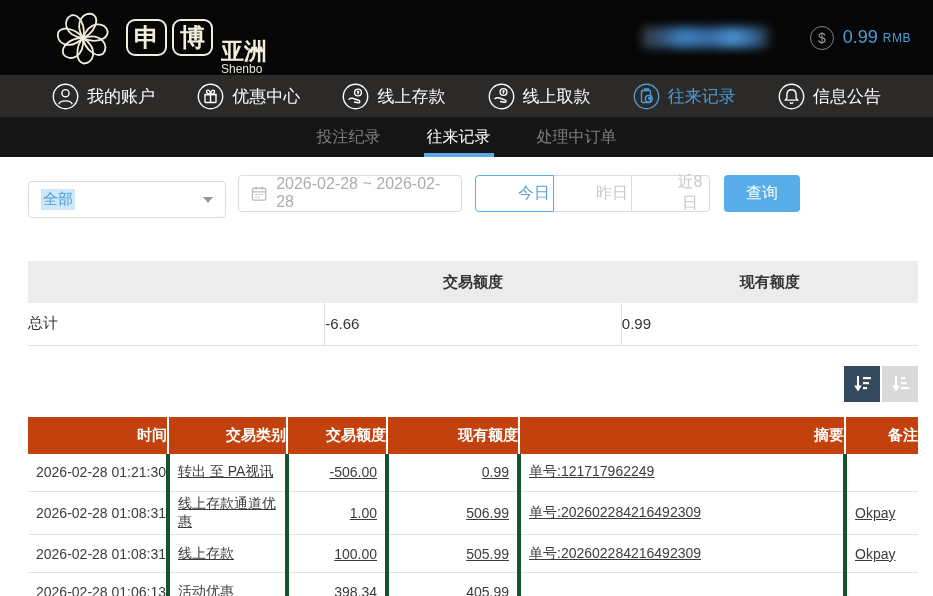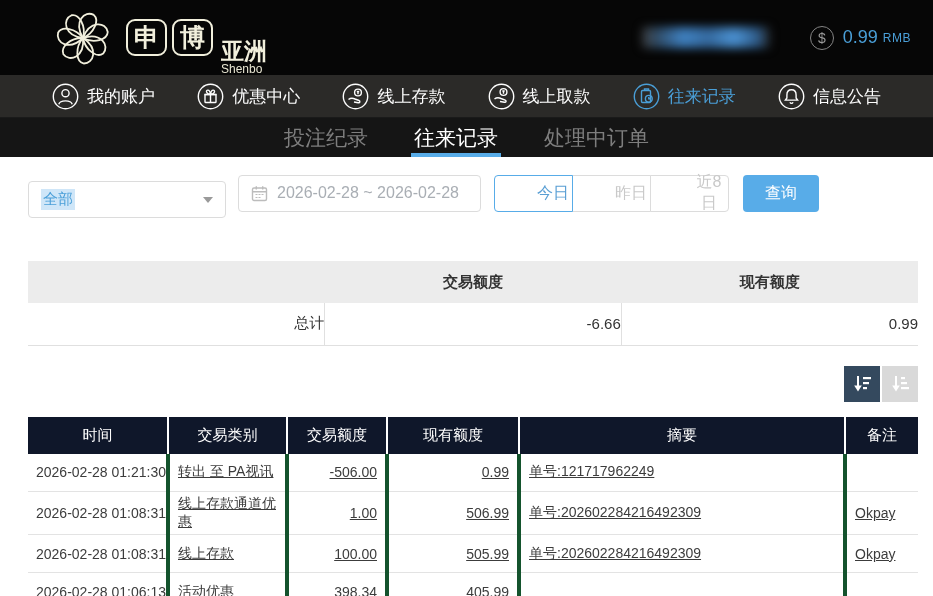--- a/index.html
+++ b/index.html
@@ -27,66 +27,66 @@
   
   .navbar { height:43px; background:#2b2a28; border-bottom:1px solid #1a1a1a;
     display:flex; align-items:center; justify-content:space-between; padding:0 52px; }
   .nav-item { display:flex; align-items:center; gap:8px; color:#fdfdfd; font-size:17px; cursor:pointer; }
   .nav-item svg { width:27px; height:27px; stroke:currentColor; fill:none; stroke-width:1.4; }
   .nav-item.active { color:#4a9fd8; }
 
   
   .subtabs { height:39px; background:#151515; display:flex; justify-content:center; }
   .subtab { position:relative; height:100%; display:flex; align-items:center; padding:0 23px;
-    color:#7e7e7e; font-size:21px; cursor:pointer; }
+    color:#7e7e7e; font-size:16px; cursor:pointer; }
   .subtab.active { color:#fff; }
   .subtab.active::after { content:""; position:absolute; left:20px; right:20px; bottom:0;
     height:4px; background:#58ace8; }
 
   
   .content { padding:0 15px 0 28px; }
 
   .filter-row { margin-top:11px; display:flex; align-items:center; }
   .select-box { width:198px; height:37px; border:1px solid #dcdcdc; border-radius:4px;
     display:flex; align-items:center; padding:0 12px; cursor:pointer; background:#fff;margin-top:13px; }
   .select-value { color:#4a9fd8; background:#cfe6f8; font-size:15px; padding:1px 2px; }
   .select-caret { margin-left:auto; width:0; height:0;
     border-left:5px solid transparent; border-right:5px solid transparent; border-top:6px solid #9a9a9a; }
-  .date-box { width:243px; height:37px; margin-left:12px; border:1px solid #dcdcdc; border-radius:4px;
+  .date-box { width:224px; height:37px; margin-left:12px; border:1px solid #dcdcdc; border-radius:4px;
     display:flex; align-items:center; gap:9px; padding:0 12px; color:#a9aeb4; font-size:16px; cursor:pointer; }
   .segmented { display:flex; margin-left:13px; height:37px; }
   .seg-btn { width:79px; height:37px; border:1px solid #dcdcdc; background:#fff; color:#c9c9c9;
     font-size:16px; display:flex; align-items:center; justify-content:center; cursor:pointer;padding-left:39px; }
   .seg-btn + .seg-btn { margin-left:-1px; }
   .seg-btn:first-child { border-radius:4px 0 0 4px; }
   .seg-btn:last-child { border-radius:0 4px 4px 0; }
   .seg-btn.active { border-color:#58ace8; color:#5a9fd4; position:relative; z-index:1; }
   .search-btn { margin-left:14px; width:76px; height:37px; background:#58ace8; color:#fff;
     font-size:16px; border:none; border-radius:4px; cursor:pointer; }
 
   
   table { border-collapse:collapse; width:100%; }
   .summary-table { margin-top:43px; }
   .summary-table th { background:#ececec; height:42px; font-size:15px; color:#333;
     font-weight:bold; text-align:center; width:33.33%; }
-  .summary-table td { height:42px; text-align:right; font-size:15px; color:#333;
+  .summary-table td { height:42px; text-align:left; font-size:15px; color:#333;
     border-bottom:1px solid #e0e0e0; }
   .summary-table td + td { border-left:1px solid #e0e0e0; }
 
   
   .sort-row { margin-top:20px; display:flex; justify-content:flex-end; gap:2px; }
   .sort-btn { width:36px; height:36px; display:flex; align-items:center; justify-content:center;
     cursor:pointer; border:none; }
   .sort-btn.desc { background:#34495e; }
   .sort-btn.asc  { background:#d9d9d9; }
 
   
   .records-table { margin-top:15px; table-layout:fixed; }
-  .records-table th { background:#0f172a; color:#fff; height:37px; font-size:15px;
-    font-weight:normal; text-align:center; }
+  .records-table th { background:#c2410c; color:#fff; height:37px; font-size:15px;
+    font-weight:bold; text-align:right; }
   .records-table th + th { border-left:2px solid #fff; }
   .records-table td { border-bottom:1px solid #e3e3e3; color:#3c3c3c; font-size:14px;
     height:38px; padding:3px 8px; overflow:hidden; }
   .records-table td + td { border-left:4px solid #14532d;text-decoration:underline; }
   .td-time { padding-left:5px; white-space:nowrap; font-size:14px; }
   .td-type { padding-left:9px; }
   .td-amount, .td-balance { text-align:right; padding-right:14px; }
   .td-summary { padding-left:14px; }
   .td-remark { padding-left:8px; }
 </style>

